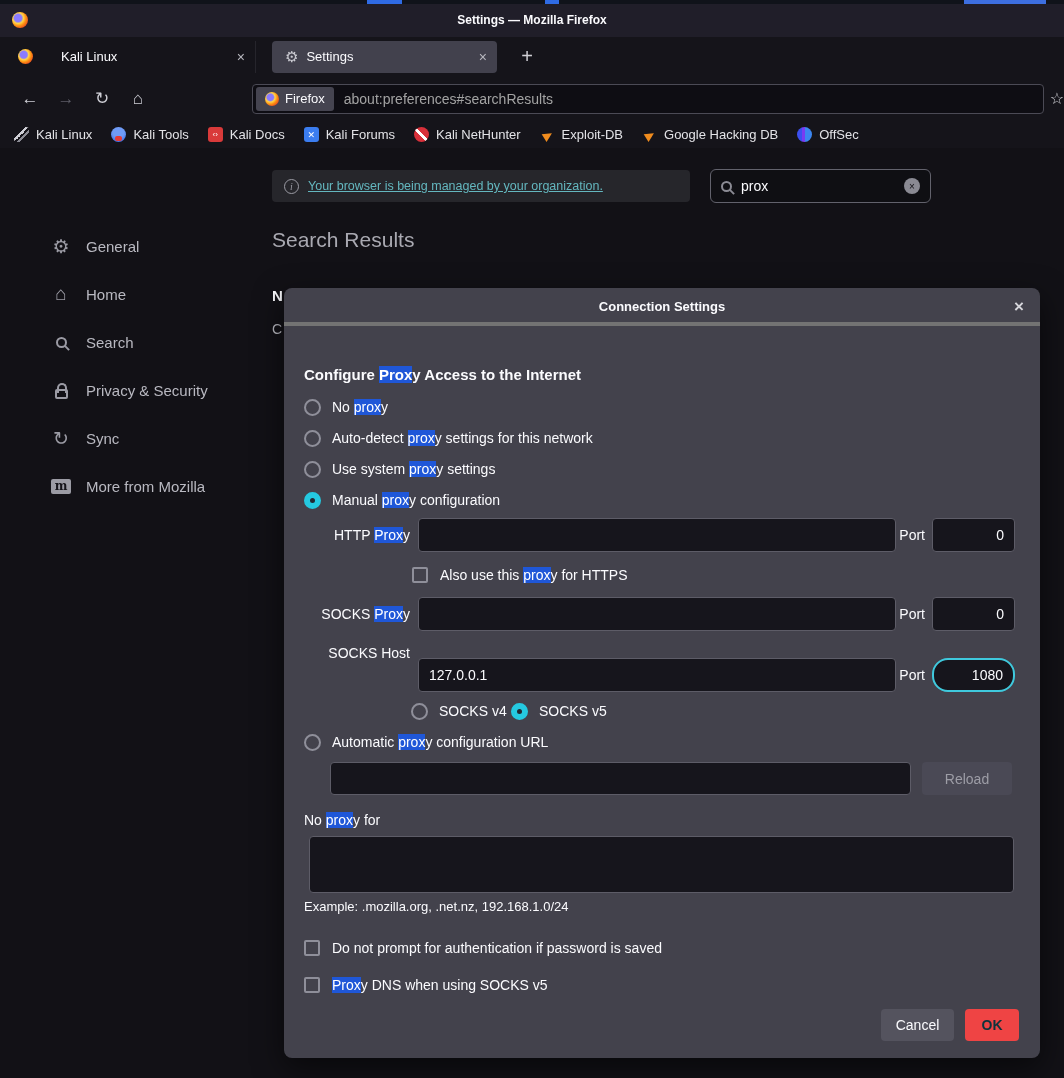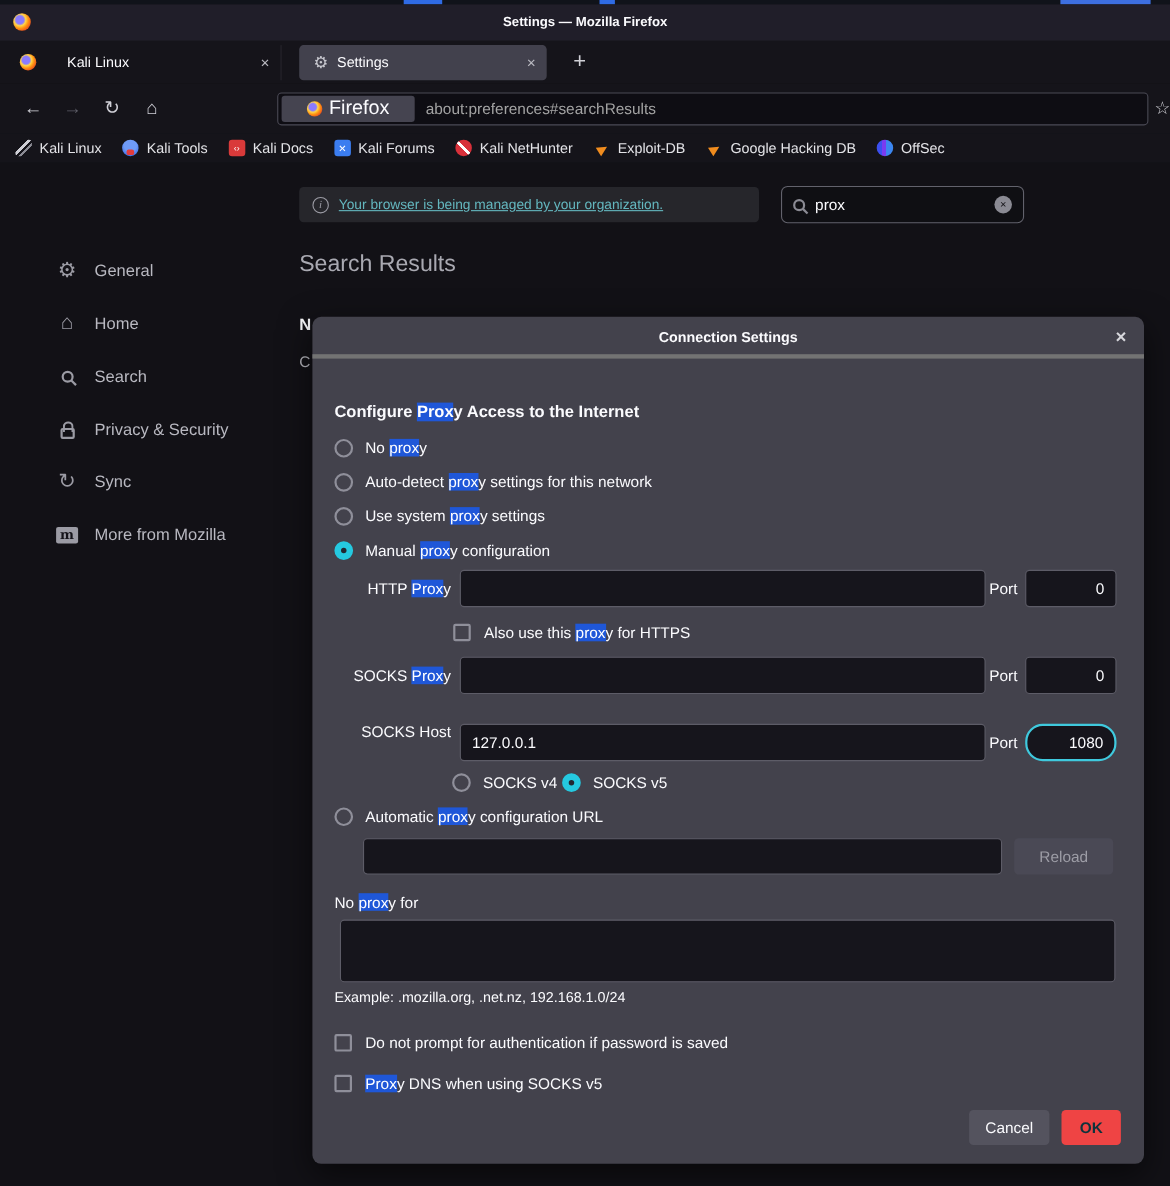--- a/index.html
+++ b/index.html
@@ -35,21 +35,21 @@
   .newtab { margin-left:16px; font-size:20px; color:#d0d0d6; width:28px; text-align:center; }
 
   
   .navbar { height:45px; background:#15141a; display:flex; align-items:center; padding-left:12px; }
   .nav-ic { width:36px; height:32px; display:flex; align-items:center; justify-content:center;
             font-size:17px; color:#cfcfd6; border-radius:4px; flex:none; }
   .nav-disabled { color:#5d5d67; }
   .urlbar { margin-left:96px; width:792px; height:30px; background:#0e0d13;
             border:1px solid #4b4a55; border-radius:4px; display:flex; align-items:center; }
   .url-chip { display:flex; align-items:center; gap:6px; background:#454450; border-radius:3px;
-              margin-left:3px; padding:0 23px; height:24px; font-size:18px; color:#fbfbfe; }
+              margin-left:3px; padding:0 9px; height:24px; font-size:13px; color:#fbfbfe; }
   .url-chip .ff-ball { width:14px; height:14px; }
   .url-text { margin-left:10px; font-size:14px; color:#a3a3a3; white-space:nowrap; }
   .star { margin-left:6px; font-size:16px; color:#d4d4da; }
 
   
   .bookmarksbar { height:27px; background:#15141a; display:flex; align-items:center;
                   padding-left:14px; gap:19px; font-size:13px; color:#e3e3e7; white-space:nowrap; }
   .bm { display:flex; align-items:center; gap:7px; }
   .bi { width:15px; height:15px; border-radius:3px; position:relative; flex:none; }
   .bi-kali { background:linear-gradient(135deg, transparent 38%, #cfcfd6 38% 50%, transparent 50%, transparent 58%, #8b8b94 58% 68%, transparent 68%); }
@@ -298,21 +298,21 @@
       <div class="check-row" style="left:128px; top:277px">
         <span class="checkbox"></span>
         <span><span>Also use this </span><span class="hl">prox</span><span>y for HTTPS</span></span>
       </div>
 
       <span class="flabel" style="top:309px"><span>SOCKS </span><span class="hl">Prox</span><span>y</span></span>
       <input class="tin" style="left: 134px; top: 309px; width: 478px;" value="">
       <span class="plabel" style="top:309px">Port</span>
       <input class="tin port" style="left: 648px; top: 309px; width: 83px;" value="0">
 
-      <span class="flabel" style="top:360px"><span>SOCKS Host</span></span>
+      <span class="flabel" style="top:348px"><span>SOCKS Host</span></span>
       <input class="tin" style="left: 134px; top: 370px; width: 478px;" value="127.0.0.1">
       <span class="plabel" style="top:370px">Port</span>
       <input class="tin port focused" style="left: 648px; top: 370px; width: 83px; border-radius: 16px;" value="1080">
 
       <div class="radio-row" style="left:127px; top:413px">
         <span class="radio"></span>
         <span>SOCKS v4</span>
       </div>
       <div class="radio-row" style="left:227px; top:413px">
         <span class="radio checked"></span>

